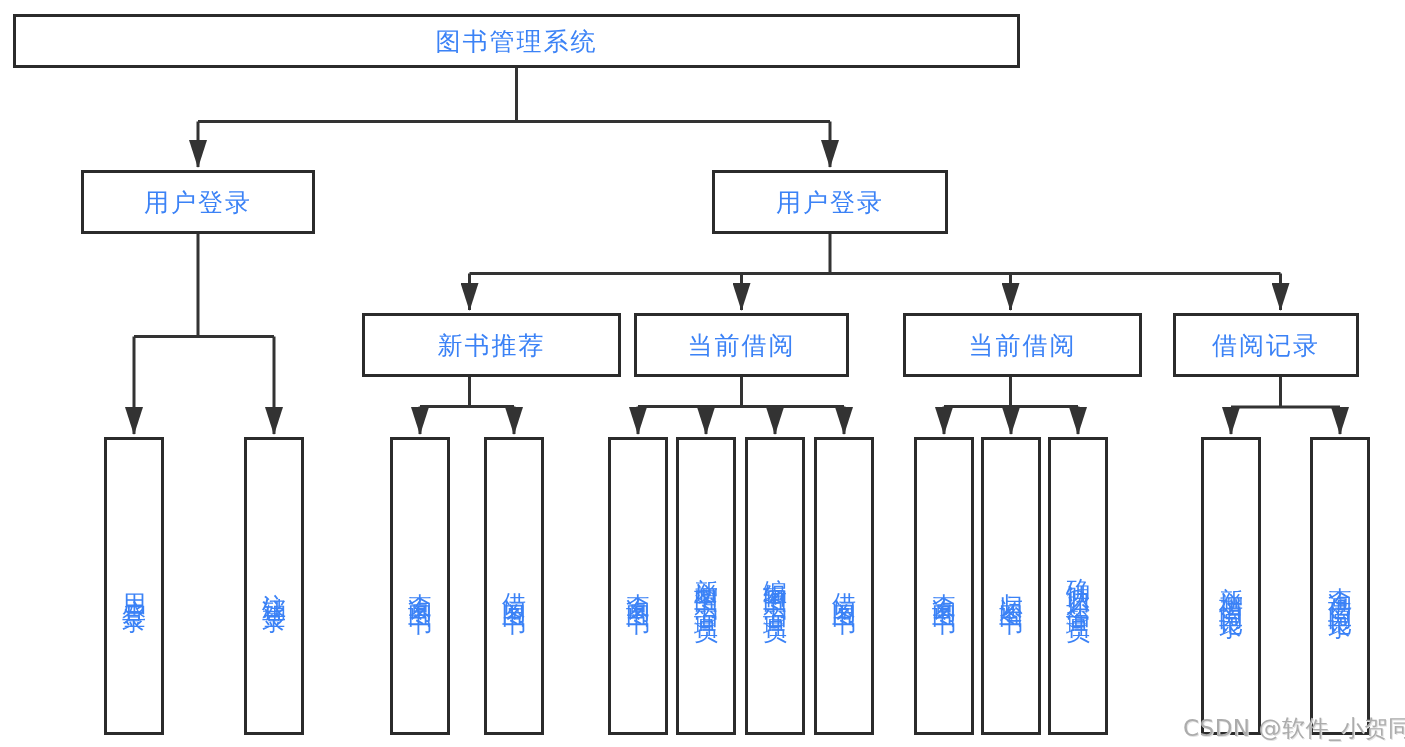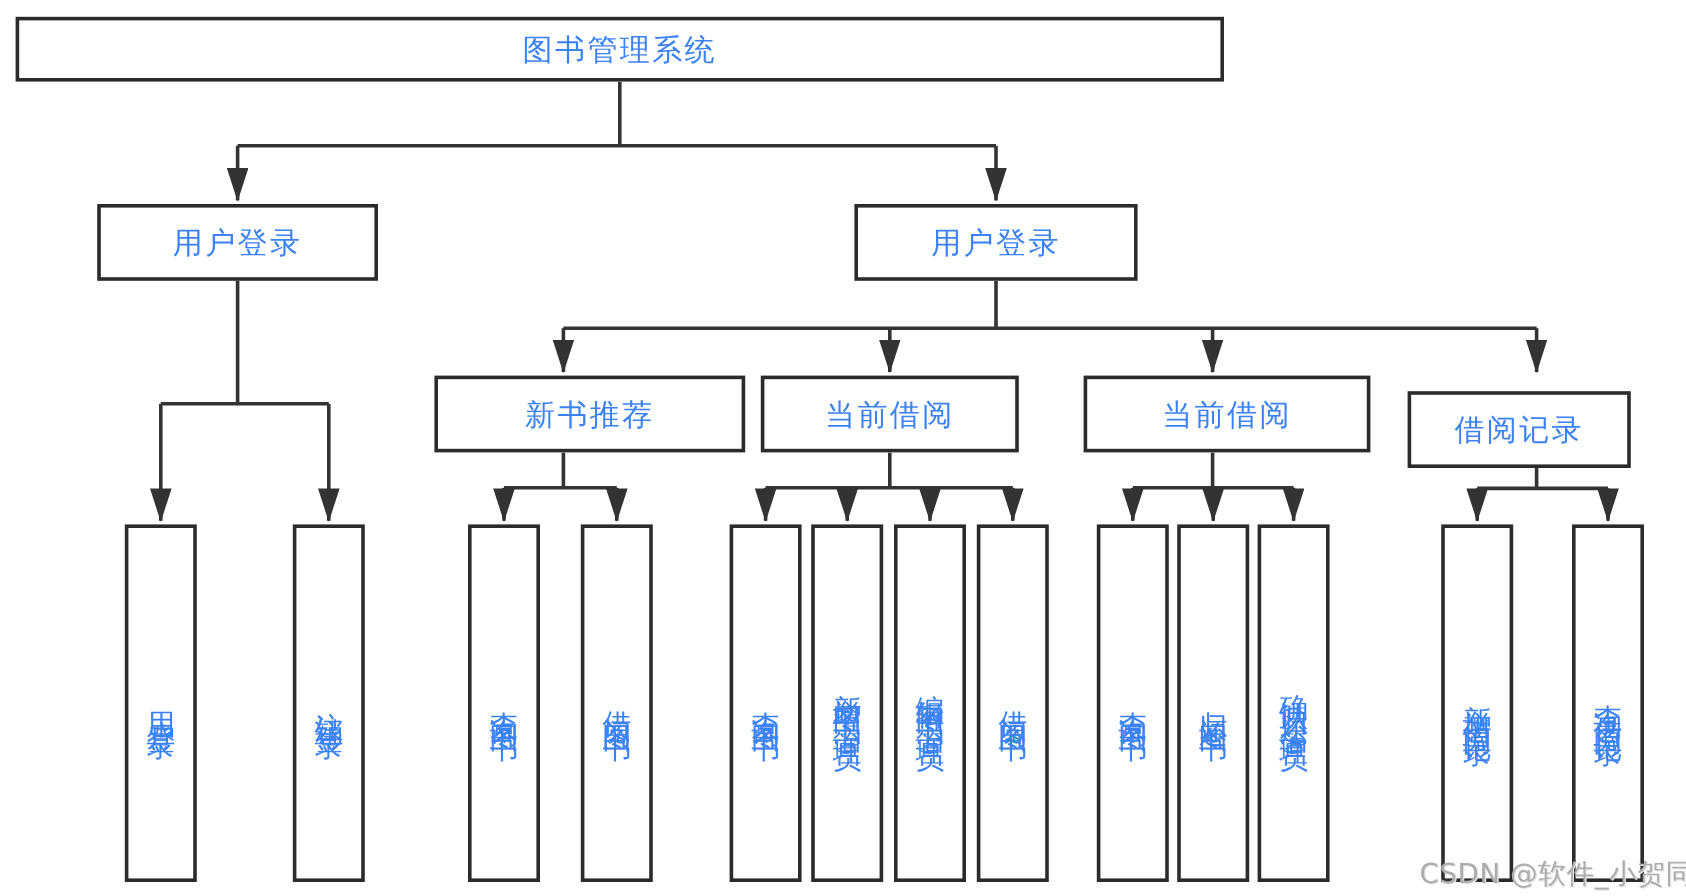--- a/index.html
+++ b/index.html
@@ -105,21 +105,21 @@
 
   <div class="node h" style="left:362px;top:313px;width:259px;height:64px">
     <span class="label">新书推荐</span>
   </div>
   <div class="node h" style="left:634px;top:313px;width:215px;height:64px">
     <span class="label">当前借阅</span>
   </div>
   <div class="node h" style="left:903px;top:313px;width:239px;height:64px">
     <span class="label">当前借阅</span>
   </div>
-  <div class="node h" style="left:1173px;top:326px;width:186px;height:64px">
+  <div class="node h" style="left:1173px;top:313px;width:186px;height:64px">
     <span class="label">借阅记录</span>
   </div>
 
   <div class="node v" style="left:104px;top:437px;width:60px;height:298px">
     <span class="label">用户登录</span>
   </div>
   <div class="node v" style="left:244px;top:437px;width:60px;height:298px">
     <span class="label">注销登录</span>
   </div>
 

